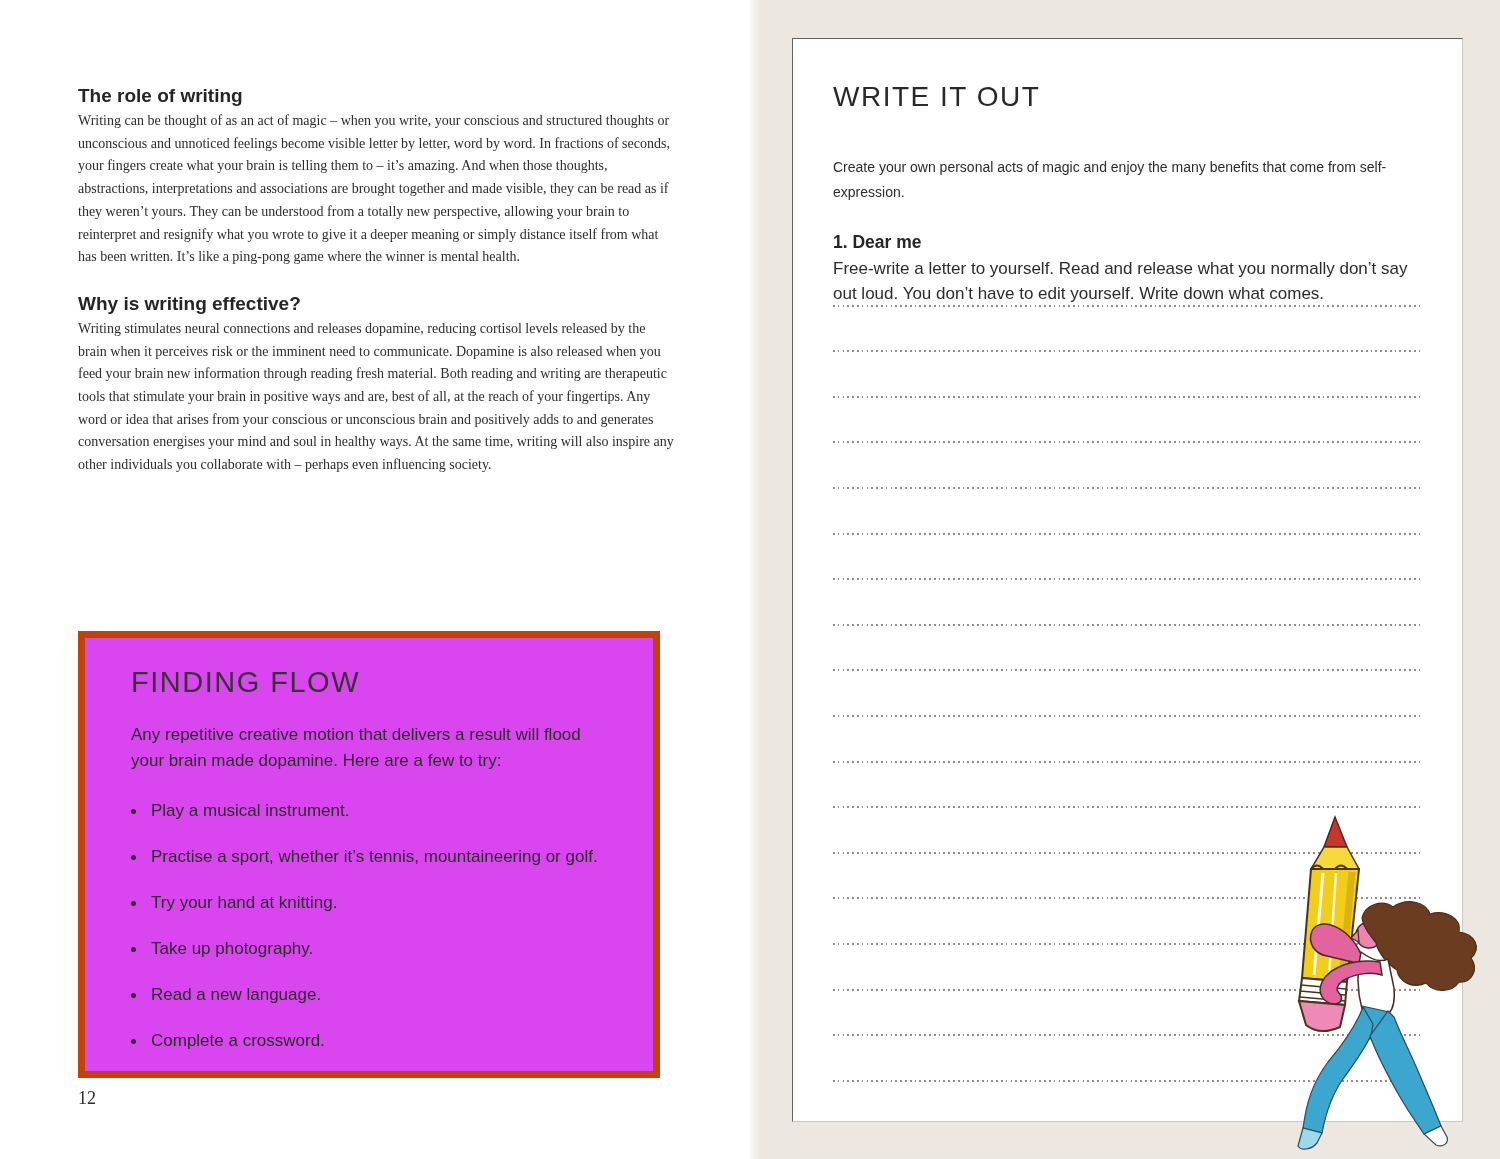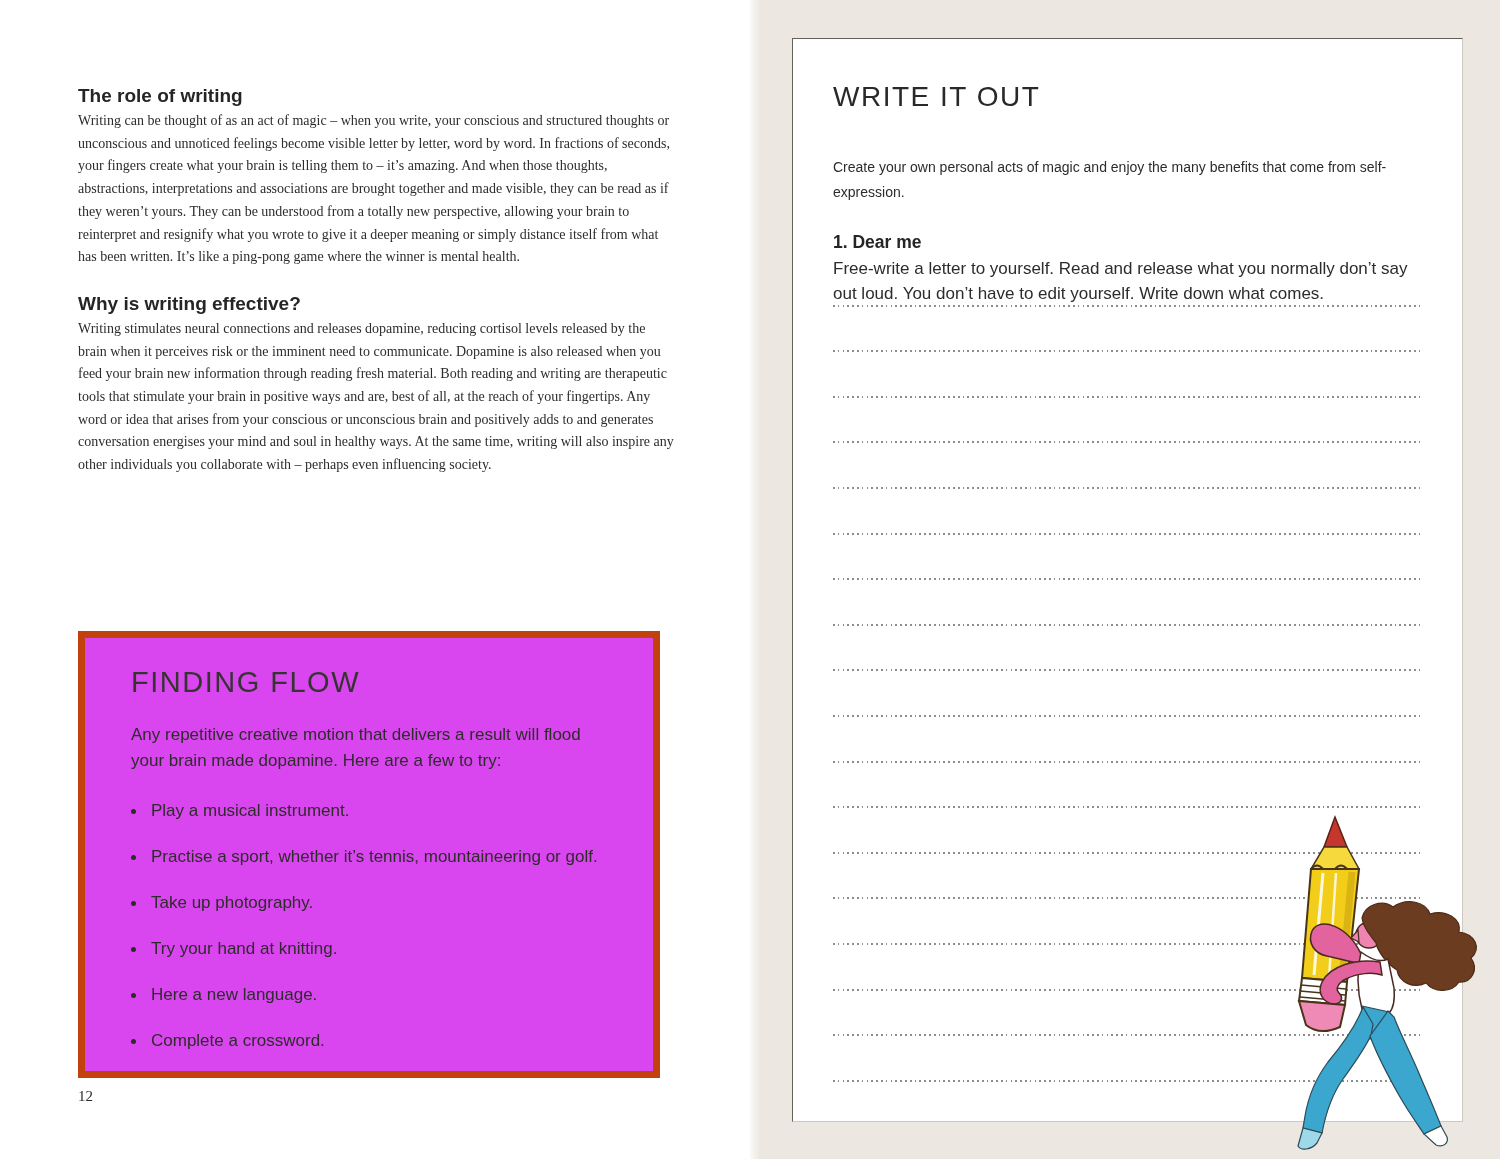--- a/index.html
+++ b/index.html
@@ -18,21 +18,21 @@
   .flow-box{position:absolute;left:78px;top:631px;width:582px;height:447px;box-sizing:border-box;
             border:7px solid #c2410c;background:#d946ef;padding:28px 40px 0 46px;}
   .flow-title{font-family:"Liberation Sans",sans-serif;font-weight:400;font-size:29px;
               letter-spacing:1.5px;margin:0;color:#353431;}
   .flow-intro{font-size:17px;line-height:26px;margin:23px 0 0 0;width:480px;color:#2d2c2a;}
   .flow-list{margin:26px 0 0 0;padding:0;}
   .flow-list li{list-style:none;font-size:17px;line-height:22px;margin:0 0 24px 0;color:#2d2c2a;}
   .bullet{display:inline-block;width:5px;height:5px;border-radius:50%;background:#2e2d2b;
           margin-right:15px;vertical-align:2px;}
   .page-num{position:absolute;left:78px;top:1088px;font-family:"Liberation Serif",serif;
-            font-size:15px;color:#2d2c2a;}
+            font-size:18px;color:#2d2c2a;}
 
   
   .right-page{position:absolute;left:750px;top:0;width:750px;height:1159px;background:#ece7e0;}
   .right-page::before{content:"";position:absolute;left:0;top:0;bottom:0;width:10px;
             background:linear-gradient(to right,#fbfaf7,#ece7e0);}
   .panel{position:absolute;left:42px;top:38px;width:671px;height:1084px;box-sizing:border-box;
          background:#ffffff;border-top:1px solid #64605a;border-left:1px solid #64605a;
          border-right:1px solid #cdc8c0;border-bottom:1px solid #cdc8c0;}
   .panel-title{font-weight:400;font-size:28px;letter-spacing:1.5px;margin:42px 0 0 40px;
                color:#29282
@@ -62,25 +62,25 @@
 
     <div class="flow-box">
       <h2 class="flow-title">FINDING FLOW</h2>
       <p class="flow-intro">Any repetitive creative motion that delivers a result will flood your brain made dopamine. Here are a few to try:</p>
       <ul class="flow-list">
 
           <li><span class="bullet"></span><span>Play a musical instrument.</span></li>
 
           <li><span class="bullet"></span><span>Practise a sport, whether it’s tennis, mountaineering or golf.</span></li>
 
+          <li><span class="bullet"></span><span>Try your hand at knitting.</span></li>
+
           <li><span class="bullet"></span><span>Take up photography.</span></li>
 
-          <li><span class="bullet"></span><span>Try your hand at knitting.</span></li>
-
-          <li><span class="bullet"></span><span>Here a new language.</span></li>
+          <li><span class="bullet"></span><span>Read a new language.</span></li>
 
           <li><span class="bullet"></span><span>Complete a crossword.</span></li>
         </ul>
     </div>
 
     <div class="page-num">12</div>
   </div>
 
   <div class="right-page">
     <div class="panel">

